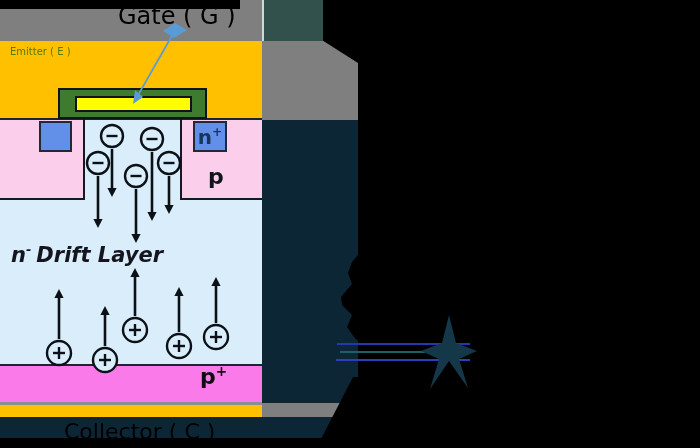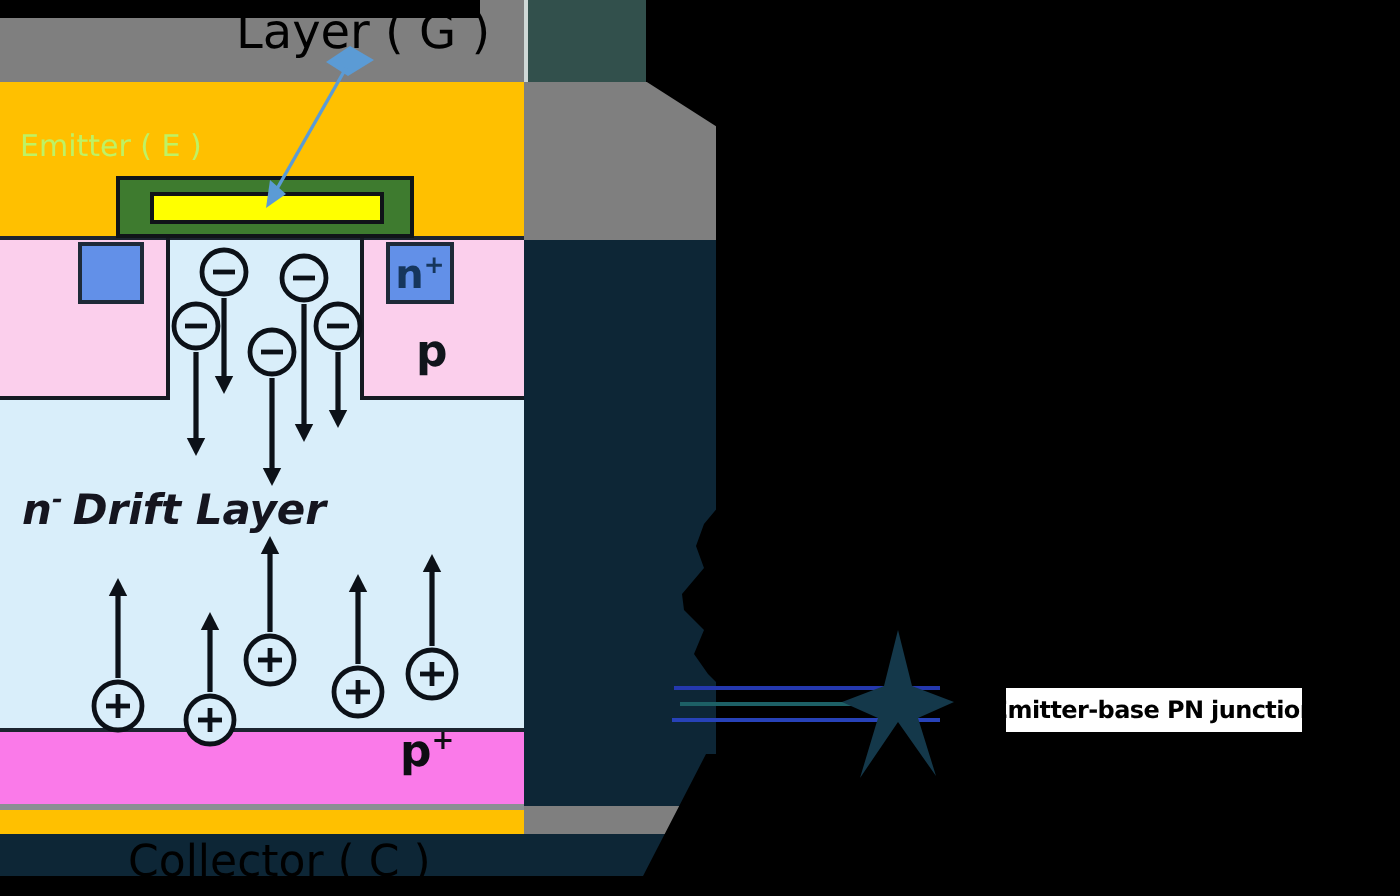--- a/index.html
+++ b/index.html
@@ -38,21 +38,21 @@
     border:2px solid #1e2a38;box-sizing:border-box;z-index:3;
     display:flex;align-items:center;justify-content:center;}
   .drift-layer{left:0;top:199px;width:262px;height:165px;background:var(--drift-light-blue);z-index:2;}
   .p-plus-layer{left:0;top:364px;width:262px;height:38px;background:var(--p-plus-magenta);
     border-top:2px solid #1c2430;box-sizing:border-box;z-index:2;}
   .gray-line-bottom{left:0;top:402px;width:262px;height:3px;background:#8a8f93;z-index:2;}
   .collector-strip{left:0;top:405px;width:262px;height:12px;background:var(--emitter-orange);z-index:2;}
   
   .txt{color:#15181d;z-index:6;white-space:nowrap;}
   .gate-top-label{left:118px;top:2px;font-size:24px;color:#000;}
-  .emitter-label{left:10px;top:46px;font-size:15px;color:#bef264;margin-top:18px;}
+  .emitter-label{left:10px;top:46px;font-size:10px;color:#4d7c0f;}
   .collector-label{left:64px;top:419px;font-size:22px;color:#000;}
   .n-plus-label{font-size:20px;font-weight:bold;color:var(--n-label-navy);line-height:1;}
   .p-label{left:208px;top:164px;font-size:22px;font-weight:bold;color:#10151c;}
   .drift-label{left:11px;top:243px;font-size:21px;font-weight:bold;color:#15151f;font-style:italic;}
   .p-plus-label{left:200px;top:364px;font-size:22px;font-weight:bold;color:#0d0d12;}
   sup.sp{font-size:0.62em;font-weight:bold;vertical-align:super;line-height:0;}
   .rest{margin-left:5px;}
   
   .overlay{left:0;top:0;width:700px;height:448px;z-index:5;}
   
@@ -156,28 +156,25 @@
         <line x1="179" y1="332" x2="179" y2="295" stroke="#0c1118" stroke-width="2.6"></line>
         <polygon points="174.4,296 183.6,296 179,287" fill="#0c1118"></polygon>
         <circle cx="216" cy="337" r="12" fill="#d9eefa" stroke="#0c1118" stroke-width="2.4"></circle>
         <line x1="210" y1="337" x2="222" y2="337" stroke="#0c1118" stroke-width="2.4"></line>
         <line x1="216" y1="331" x2="216" y2="343" stroke="#0c1118" stroke-width="2.4"></line>
         <line x1="216" y1="323" x2="216" y2="285" stroke="#0c1118" stroke-width="2.6"></line>
         <polygon points="211.4,286 220.6,286 216,277" fill="#0c1118"></polygon>
       </g>
   </svg>
 
-  <div class="abs txt gate-top-label">Layer ( G )</div>
+  <div class="abs txt gate-top-label">Gate ( G )</div>
   <div class="abs txt emitter-label">Emitter ( E )</div>
   <div class="abs txt p-label">p</div>
   <div class="abs txt drift-label">
     <span>n</span><sup class="sp">-</sup><span class="rest">Drift Layer</span>
   </div>
   <div class="abs txt p-plus-label">
     <span>p</span><sup class="sp">+</sup>
   </div>
   <div class="abs txt collector-label">Collector ( C )</div>
 
-  <div class="abs callout-box">
-    <span>Emitter-base PN junction</span>
-  </div>
 
 </div>
 
 </body></html>

